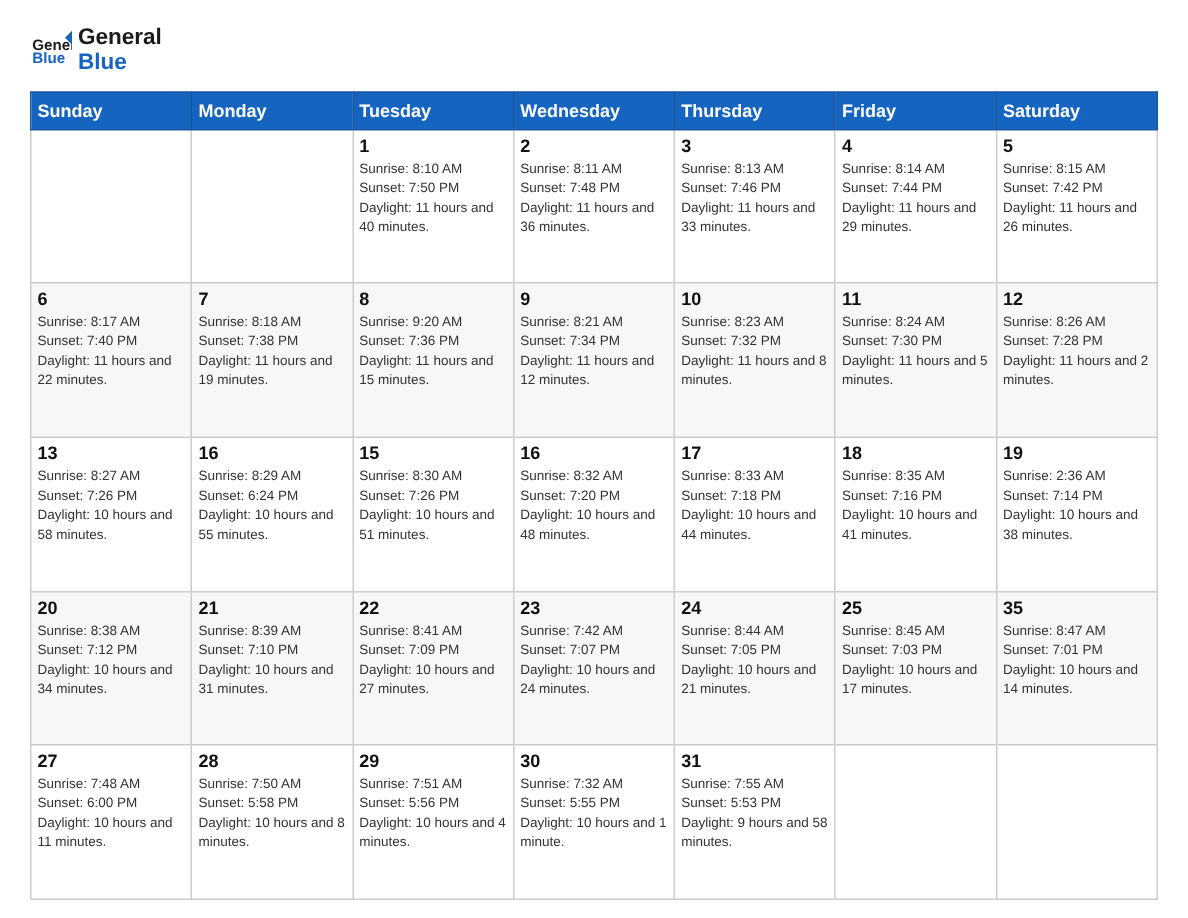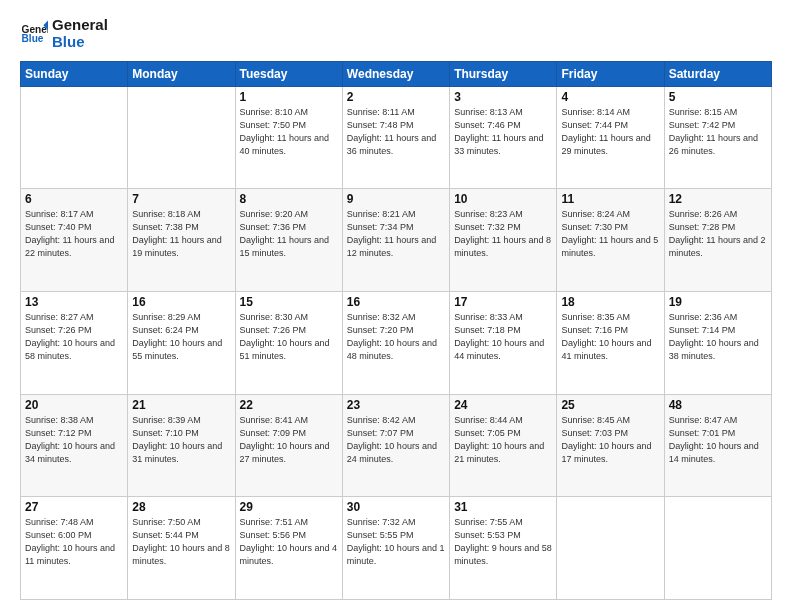--- a/index.html
+++ b/index.html
@@ -255,54 +255,54 @@
 Daylight: 10 hours and 31 minutes.</div>
           </td>
           <td>
             <span class="day-num">22</span>
             <div class="day-info">Sunrise: 8:41 AM
 Sunset: 7:09 PM
 Daylight: 10 hours and 27 minutes.</div>
           </td>
           <td>
             <span class="day-num">23</span>
-            <div class="day-info">Sunrise: 8:42 AM
+            <div class="day-info">Sunrise: 7:42 AM
 Sunset: 7:07 PM
 Daylight: 10 hours and 24 minutes.</div>
           </td>
           <td>
             <span class="day-num">24</span>
             <div class="day-info">Sunrise: 8:44 AM
 Sunset: 7:05 PM
 Daylight: 10 hours and 21 minutes.</div>
           </td>
           <td>
             <span class="day-num">25</span>
             <div class="day-info">Sunrise: 8:45 AM
 Sunset: 7:03 PM
 Daylight: 10 hours and 17 minutes.</div>
           </td>
           <td>
-            <span class="day-num">48</span>
+            <span class="day-num">35</span>
             <div class="day-info">Sunrise: 8:47 AM
 Sunset: 7:01 PM
 Daylight: 10 hours and 14 minutes.</div>
           </td>
         </tr>
         <tr>
           <td>
             <span class="day-num">27</span>
             <div class="day-info">Sunrise: 7:48 AM
 Sunset: 6:00 PM
 Daylight: 10 hours and 11 minutes.</div>
           </td>
           <td>
             <span class="day-num">28</span>
             <div class="day-info">Sunrise: 7:50 AM
-Sunset: 5:44 PM
+Sunset: 5:58 PM
 Daylight: 10 hours and 8 minutes.</div>
           </td>
           <td>
             <span class="day-num">29</span>
             <div class="day-info">Sunrise: 7:51 AM
 Sunset: 5:56 PM
 Daylight: 10 hours and 4 minutes.</div>
           </td>
           <td>
             <span class="day-num">30</span>

